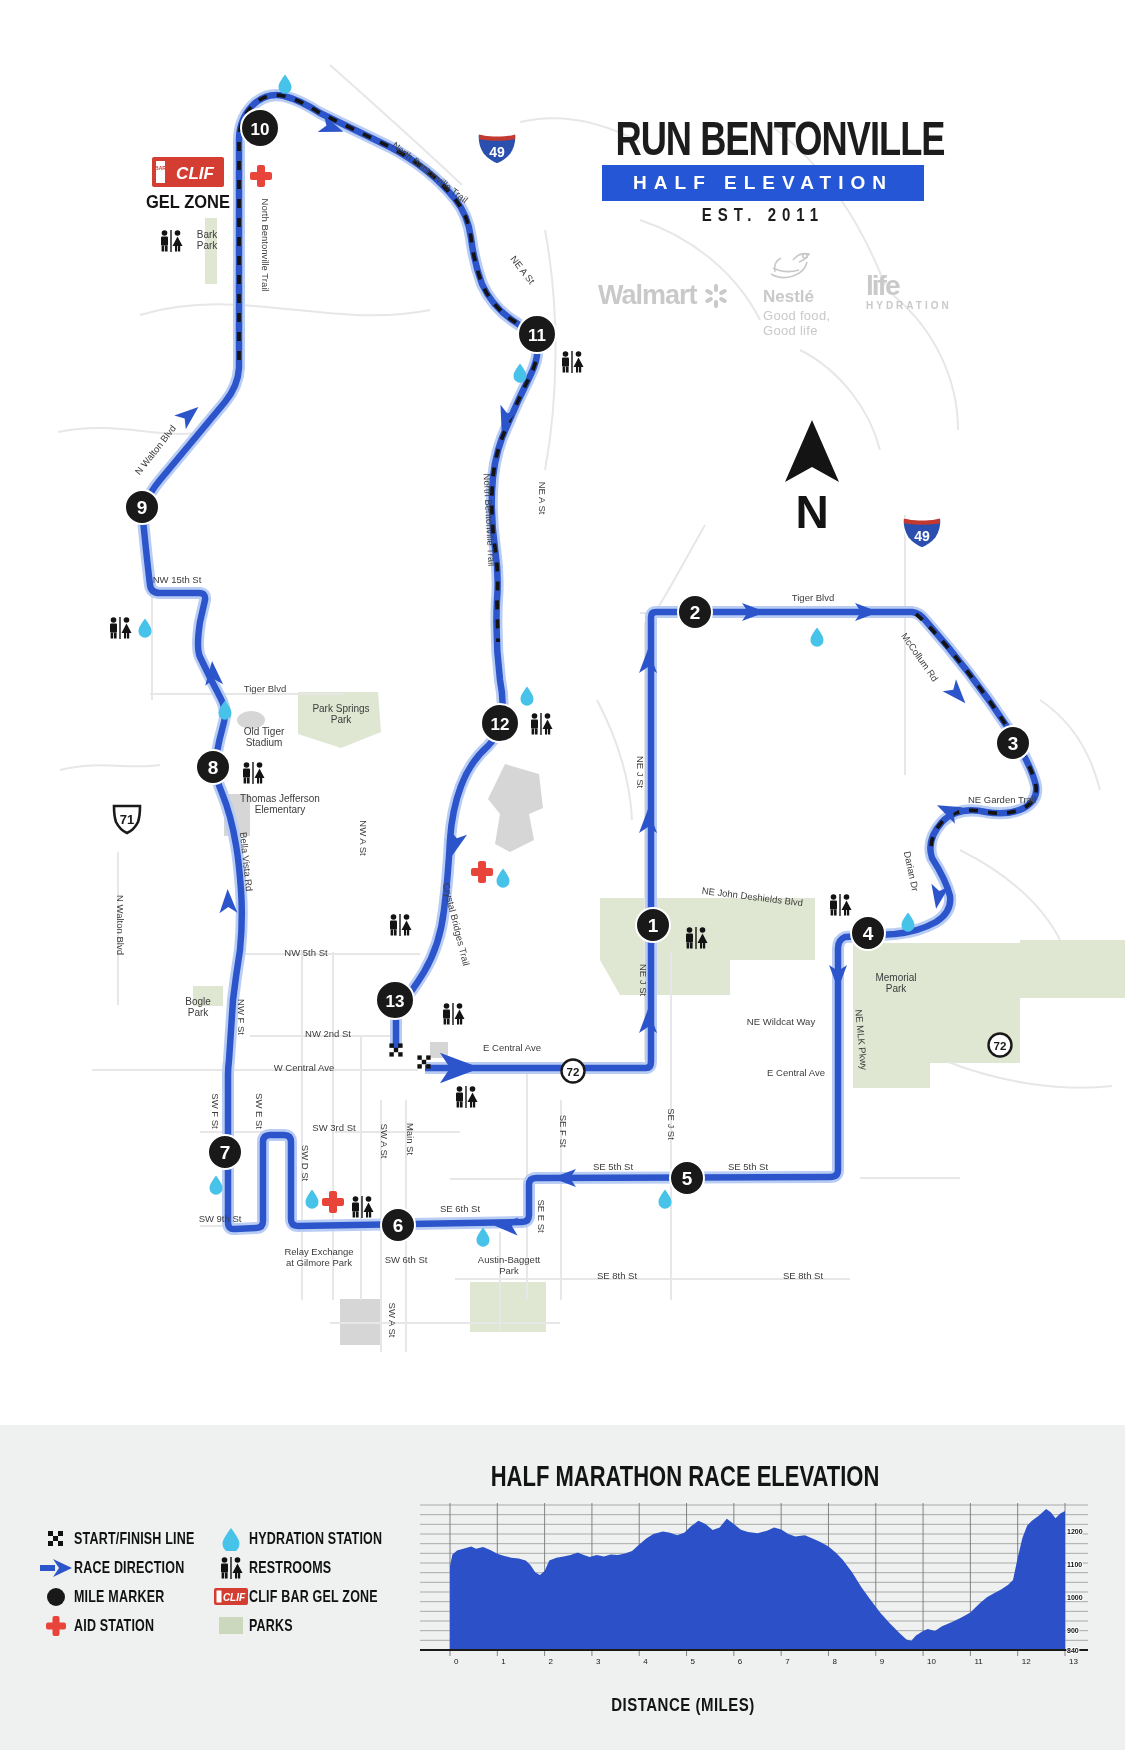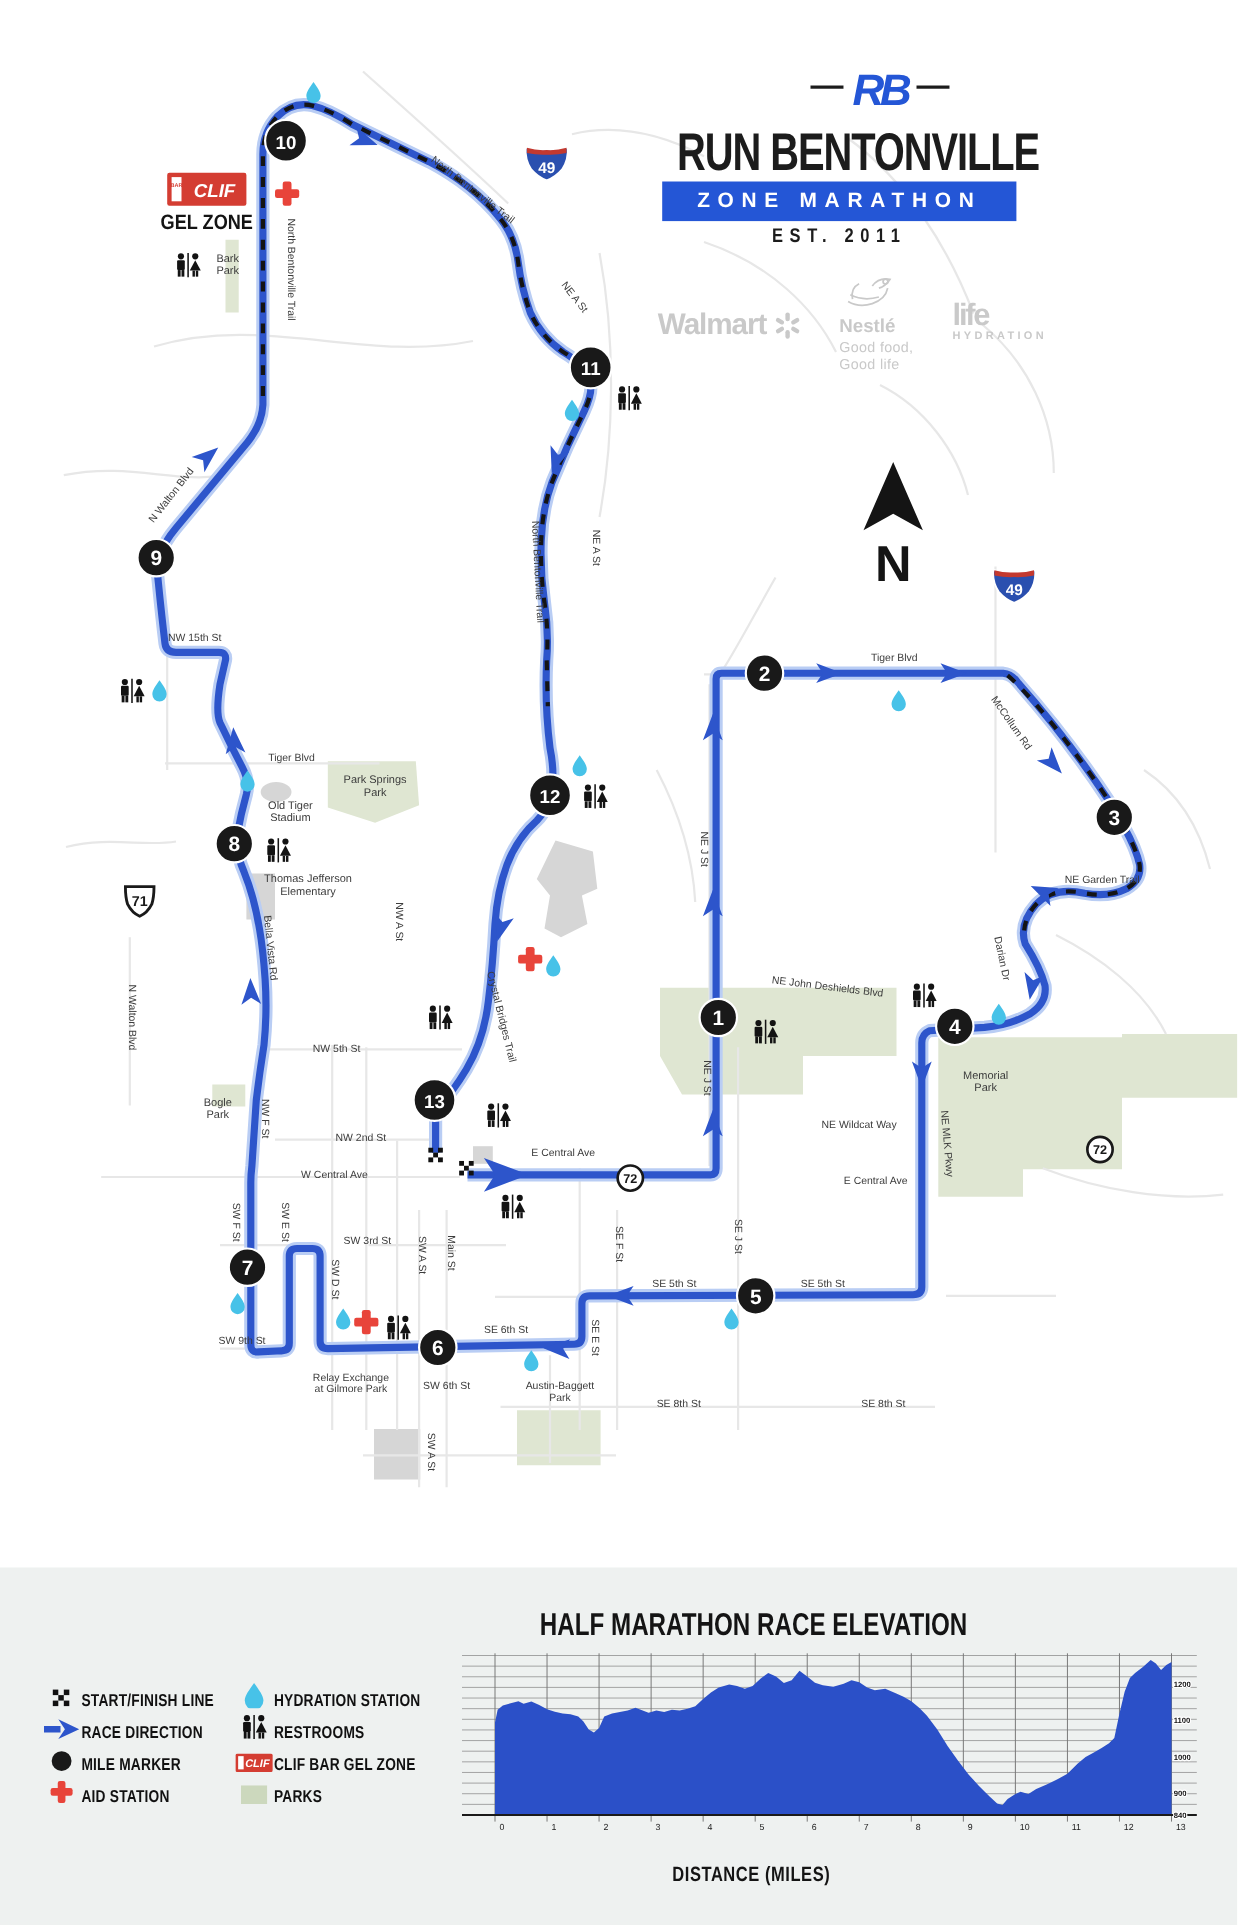--- a/index.html
+++ b/index.html
@@ -22,21 +22,21 @@
             font-size:15px;letter-spacing:6px;transform:scaleY(1.2);}
   .sponsor{color:#c9c9c9;}
   #sp-walmart{left:598px;top:280px;width:150px;font-size:27px;font-weight:bold;letter-spacing:-1px;}
   #sp-nestle{left:728px;top:248px;width:90px;font-size:17px;font-weight:bold;margin-left:35px;}
   #sp-nestle .tag{font-size:13px;font-weight:normal;letter-spacing:.3px;margin-top:1px;}
   #sp-nuun{left:866px;top:270px;width:95px;font-size:28px;font-weight:bold;letter-spacing:-2px;}
   #sp-nuun .sub{font-size:10px;font-weight:bold;letter-spacing:3px;margin-top:-2px;}
   
   #legend{left:38px;top:1524px;width:350px;display:grid;grid-template-columns:175px 175px;grid-auto-flow:column;
           grid-template-rows:repeat(4,29px);}
-  .lg-row{display:flex;align-items:flex-end;height:29px;}
+  .lg-row{display:flex;align-items:center;height:29px;}
   .lg-ic{width:36px;display:flex;justify-content:center;}
   .lg-tx{font-size:12.5px;font-weight:bold;color:#111;transform:scaleY(1.25);transform-origin:left center;
          white-space:nowrap;letter-spacing:.2px;}
   
   #chart-title{left:470px;top:1464px;width:430px;text-align:center;color:#141414;font-weight:bold;
                font-size:22px;transform:scaleY(1.3);letter-spacing:0px;white-space:nowrap;}
   #chart-xlabel{left:558px;top:1696px;width:250px;text-align:center;color:#141414;font-weight:bold;
                font-size:15px;transform:scaleY(1.25);letter-spacing:.5px;white-space:nowrap;}
 </style>
 </head>
@@ -497,23 +497,22 @@
         <path d="M450,1650 L450.0,1566.0 L452.4,1554.4 L457.1,1550.5 L464.2,1548.5 L471.3,1546.5 L476.0,1548.8 L483.1,1546.9 L490.2,1550.1 L497.3,1553.8 L504.4,1556.1 L511.5,1557.7 L518.6,1558.4 L525.7,1560.4 L530.4,1565.0 L535.2,1572.2 L539.9,1574.9 L544.6,1570.9 L549.3,1560.4 L556.4,1557.7 L563.5,1556.4 L570.6,1555.1 L577.7,1552.5 L582.5,1554.4 L589.6,1557.1 L596.7,1555.1 L603.8,1556.4 L610.8,1554.4 L617.9,1555.1 L625.0,1553.4 L632.1,1551.1 L639.2,1544.5 L646.3,1538.6 L653.4,1534.0 L662.9,1531.4 L670.0,1532.7 L677.1,1535.3 L684.2,1532.7 L691.3,1526.1 L698.4,1520.8 L705.5,1524.1 L712.6,1530.0 L719.7,1527.4 L726.8,1518.8 L733.8,1524.1 L740.9,1529.7 L748.0,1532.0 L757.5,1533.3 L767.0,1530.7 L774.1,1527.4 L781.2,1529.4 L788.3,1534.0 L795.3,1536.6 L804.8,1535.3 L814.3,1539.3 L821.4,1542.6 L828.5,1546.5 L835.6,1552.5 L842.7,1559.7 L852.1,1572.2 L861.6,1587.4 L871.0,1600.6 L880.5,1613.1 L890.0,1623.6 L899.4,1632.9 L906.5,1639.5 L911.3,1640.8 L916.0,1635.5 L923.1,1630.9 L927.8,1628.9 L934.9,1630.9 L942.0,1626.3 L951.5,1622.3 L960.9,1617.7 L970.4,1612.4 L979.8,1603.2 L986.9,1597.3 L994.0,1593.3 L1001.1,1589.4 L1008.2,1584.8 L1013.0,1580.1 L1017.7,1557.7 L1022.4,1538.0 L1027.2,1525.4 L1031.9,1520.8 L1039.0,1515.5 L1046.1,1509.0 L1050.8,1512.3 L1055.5,1518.2 L1060.3,1513.6 L1065.0,1510.9 L1065,1650 Z" fill="#2b50c8"></path>
         <line x1="420" y1="1650" x2="1088" y2="1650" stroke="#1a1a1a" stroke-width="1.8"></line>
         <text x="1067" y="1533.8636363636363" font-size="7" font-weight="bold" fill="#111" stroke="#fff" stroke-width="2" paint-order="stroke">1200</text>
         <text x="1067" y="1566.8181818181818" font-size="7" font-weight="bold" fill="#111" stroke="#fff" stroke-width="2" paint-order="stroke">1100</text>
         <text x="1067" y="1599.7727272727273" font-size="7" font-weight="bold" fill="#111" stroke="#fff" stroke-width="2" paint-order="stroke">1000</text>
         <text x="1067" y="1632.7272727272727" font-size="7" font-weight="bold" fill="#111" stroke="#fff" stroke-width="2" paint-order="stroke">900</text>
         <text x="1067" y="1652.5" font-size="7" font-weight="bold" fill="#111" stroke="#fff" stroke-width="2" paint-order="stroke">840</text>
       </g>
   </svg>
 
-  <div class="abs" id="logo-mark"><span class="dash">—&nbsp;</span><span>RB</span><span class="dash">&nbsp;—</span></div>
   <div class="abs" id="logo-title">RUN BENTONVILLE</div>
-  <div class="abs" id="logo-banner"><span class="tail"></span><span>ZONE MARATHON</span></div>
+  <div class="abs" id="logo-banner"><span class="tail"></span><span>HALF ELEVATION</span></div>
   <div class="abs" id="logo-est">EST. 2011</div>
 
   <div class="abs sponsor" id="sp-walmart">
     <span>Walmart</span>
     <svg width="26" height="26" viewBox="-13 -13 26 26" style="vertical-align:-5px">
       <g fill="#c9c9c9">
         <rect x="-2" y="-12" width="4" height="8" rx="2"></rect>
           <rect x="-2" y="4" width="4" height="8" rx="2"></rect>
         <rect x="-2" y="-12" width="4" height="8" rx="2" transform="rotate(60)"></rect>
           <rect x="-2" y="4" width="4" height="8" rx="2" transform="rotate(60)"></rect>

